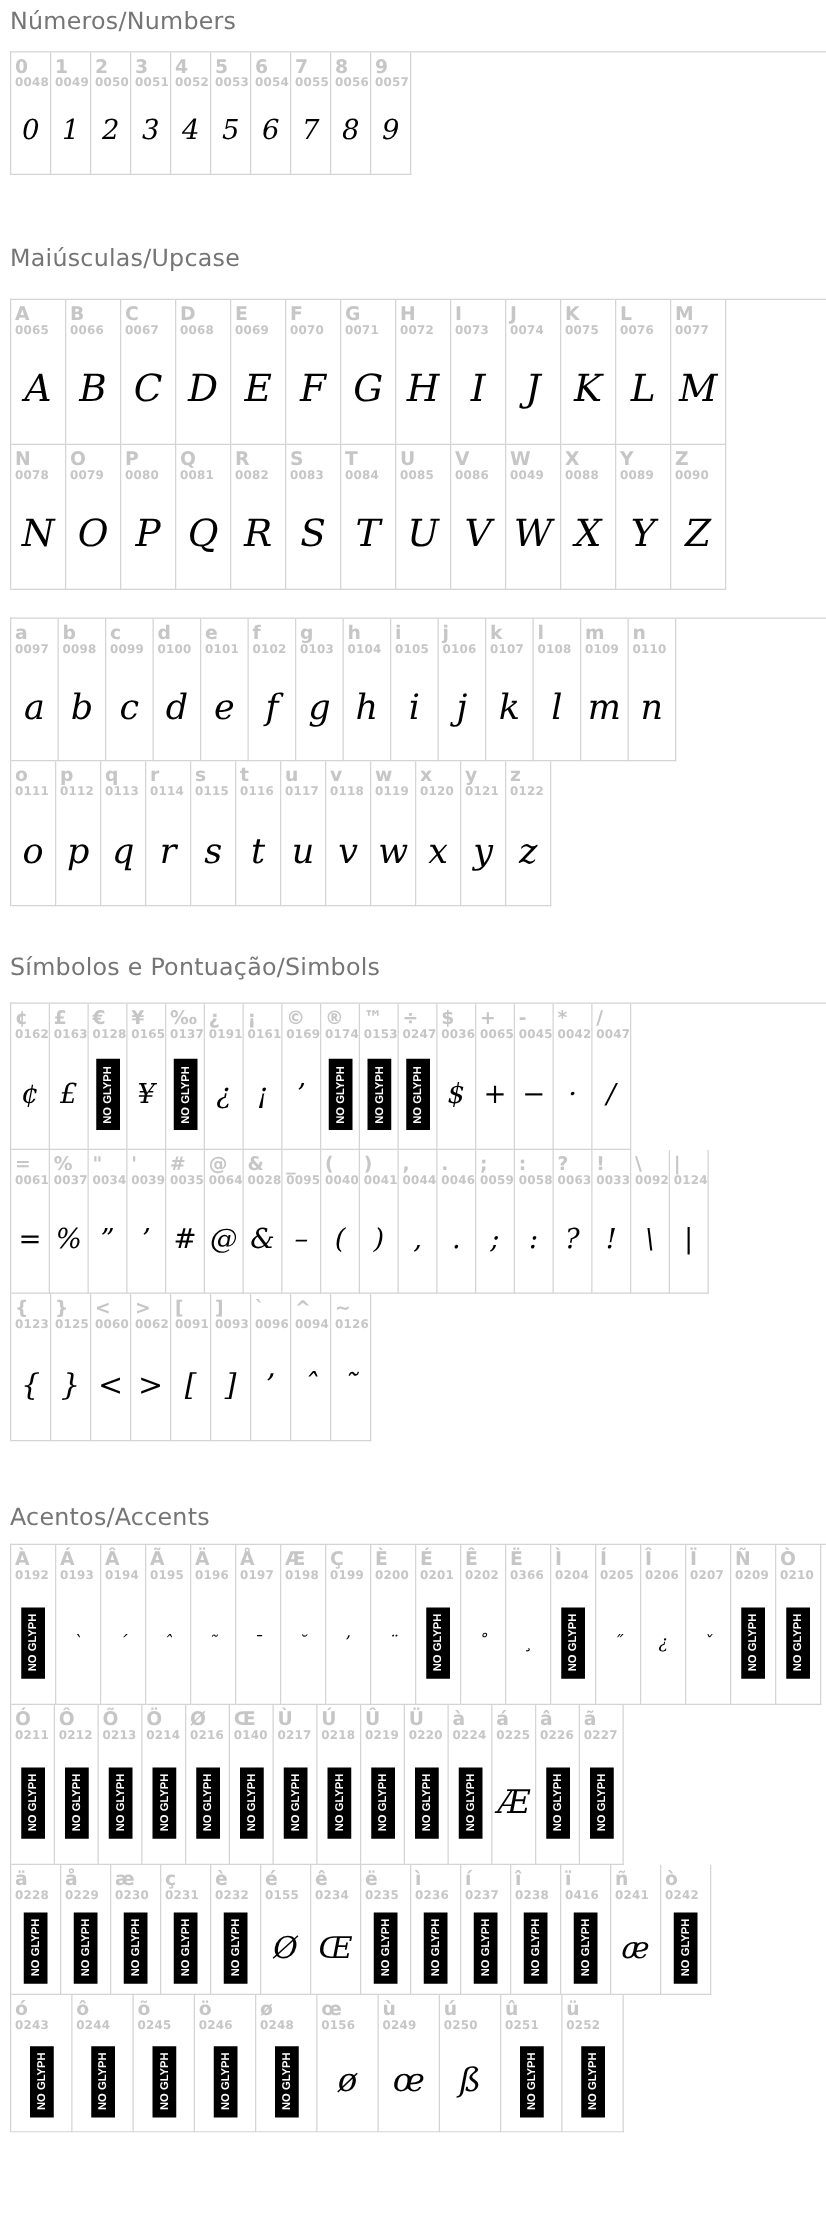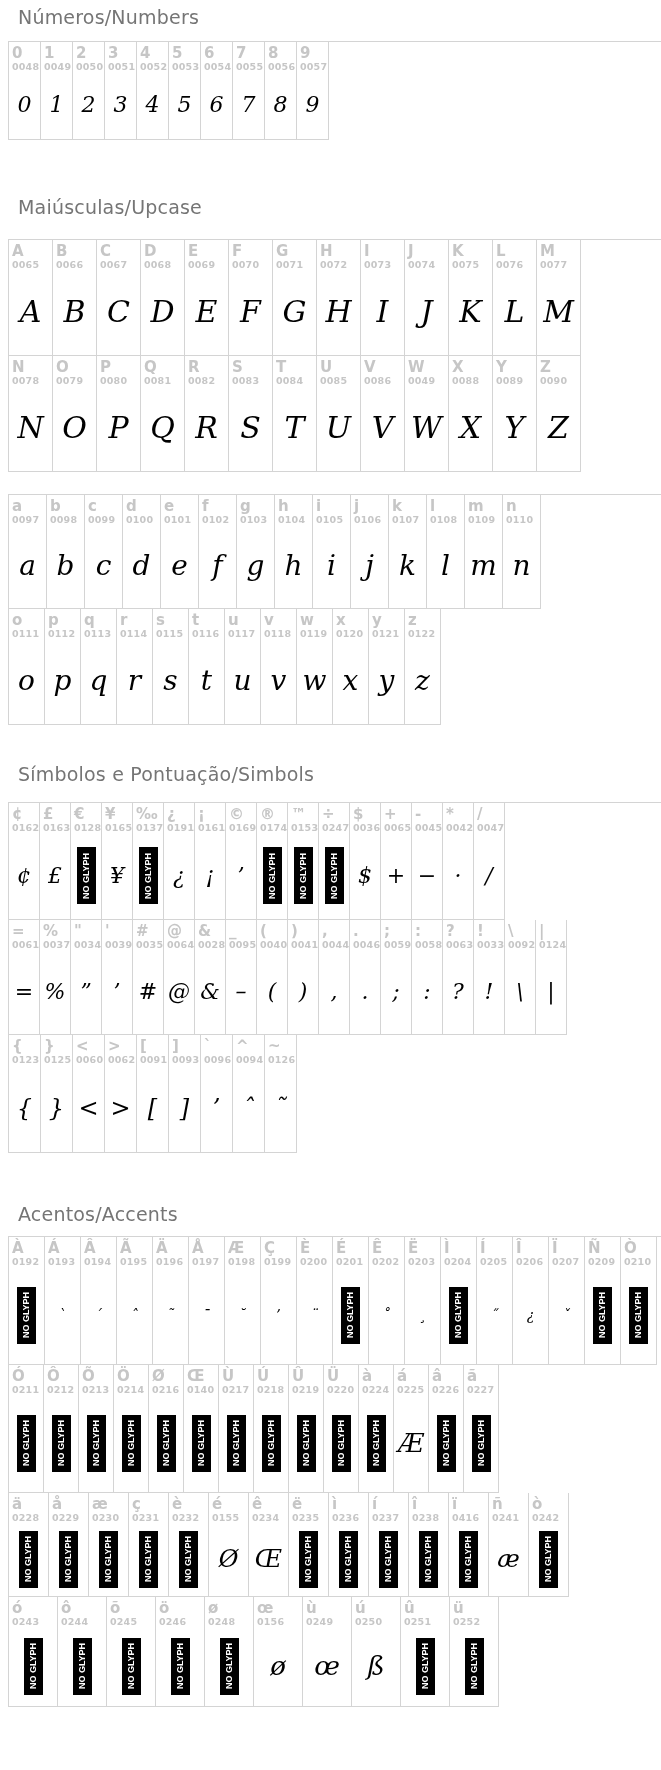--- a/index.html
+++ b/index.html
@@ -5,21 +5,21 @@
   :root{
     --title:#757575; --label:#c6c6c6; --border:#d4d4d4;
     --glyph:#000; --ng-bg:#000; --ng-tx:#fff; --bg:#fff;
   }
   *{box-sizing:border-box;}
   html,body{margin:0;padding:0;background:var(--bg);}
   body{width:661px;font-family:"DejaVu Sans", "Liberation Sans", sans-serif;}
   .page{padding:6px 0 0 8px;}
   h2.sec-title{
     font-size:19px;font-weight:normal;color:var(--title);
-    margin:10px;line-height:23px;letter-spacing:0.2px;
+    margin:0;line-height:23px;letter-spacing:0.2px;
   }
   #sec-numbers h2{margin-top:0;}
   #sec-numbers .grid{margin-top:12px;}
   #sec-upcase h2{margin-top:56px;}
   #sec-upcase .grid-stack{margin-top:20px;}
   #sec-lowercase h2{margin-top:44px;}
   #sec-lowercase .grid-stack{margin-top:22px;}
   #sec-symbols h2{margin-top:38px;}
   #sec-symbols .grid-stack{margin-top:16px;}
   #sec-accents h2{margin-top:50px;}
@@ -933,21 +933,21 @@
           </div>
           <div class="cell" style="width: 36px; height: 128px;">
             <div class="ch">Ê</div>
             <div class="code">0202</div>
             <div class="glypharea">
               <span class="glyph" style="font-size: 14px;">˚</span>
             </div>
           </div>
           <div class="cell" style="width: 36px; height: 128px;">
             <div class="ch">Ë</div>
-            <div class="code">0203</div>
+            <div class="code">0366</div>
             <div class="glypharea">
               <span class="glyph" style="font-size: 14px;">¸</span>
             </div>
           </div>
           <div class="cell" style="width: 36px; height: 128px;">
             <div class="ch">Ì</div>
             <div class="code">0204</div>
             <div class="glypharea">
               <div class="noglyph">
                 <span>NO GLYPH</span>

